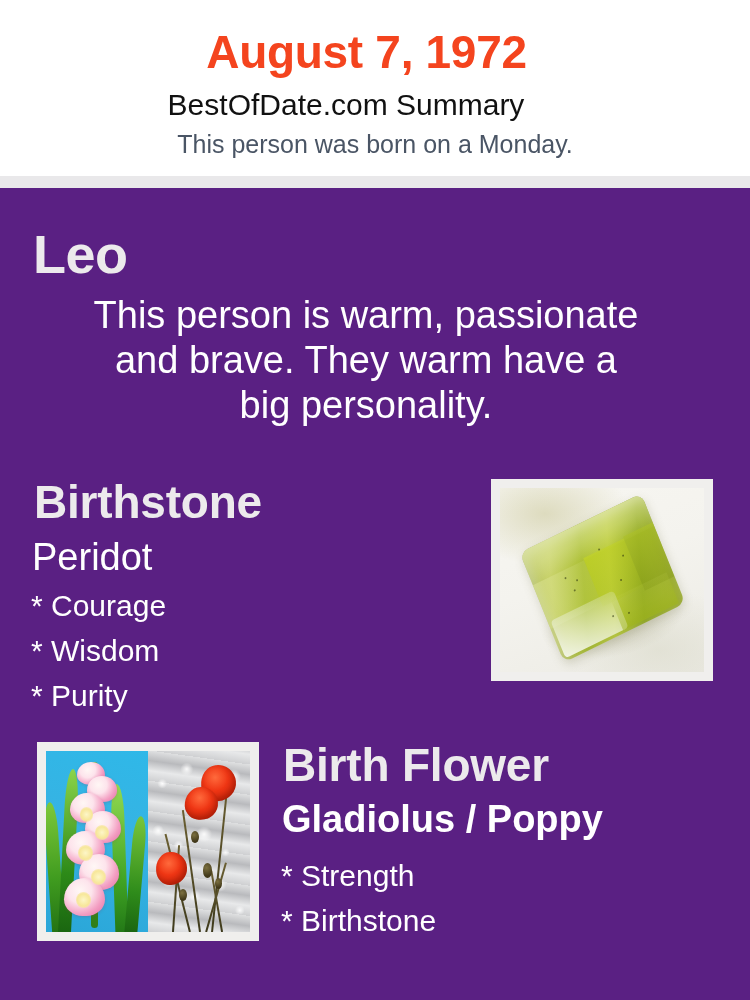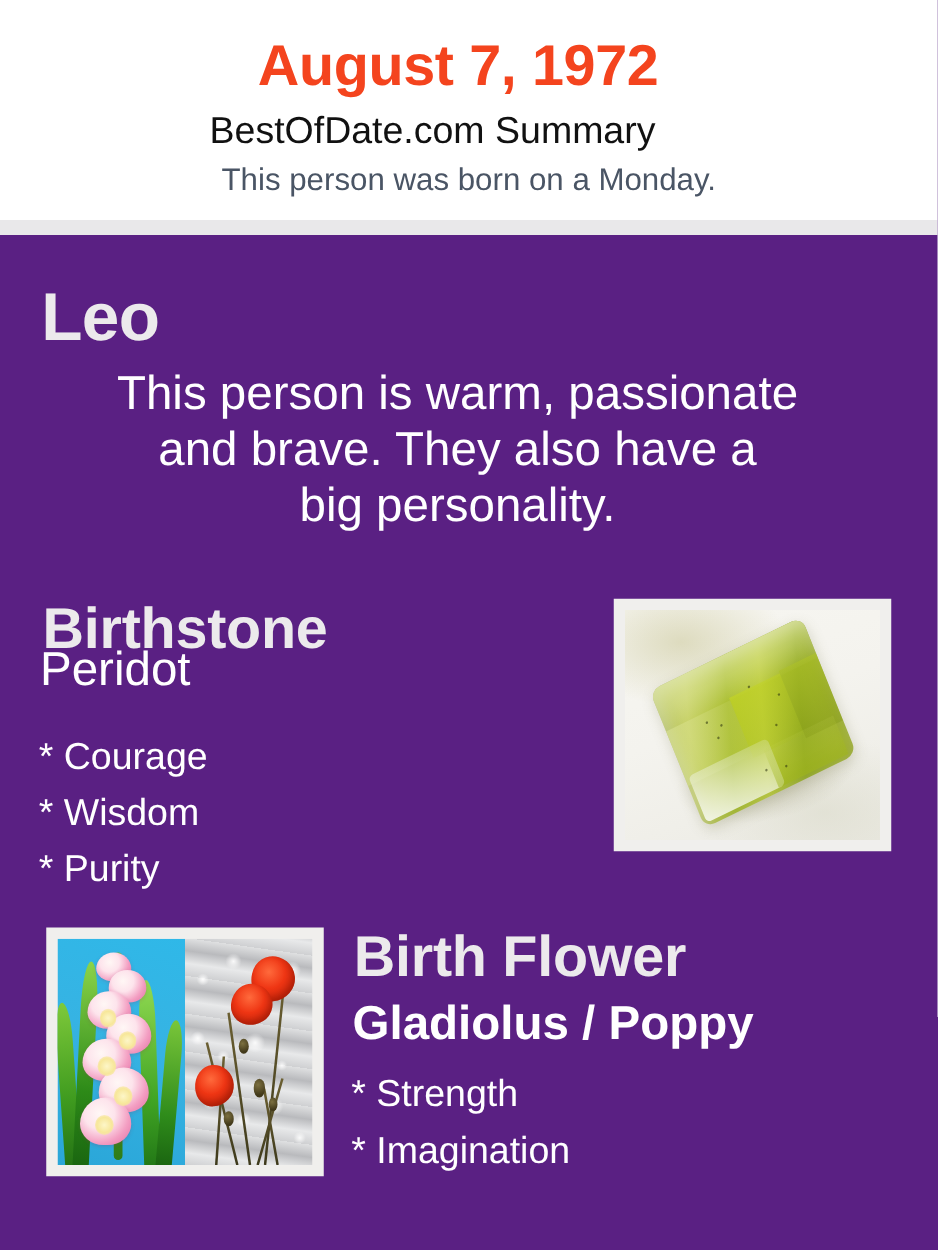--- a/index.html
+++ b/index.html
@@ -121,21 +121,21 @@
     font-size: 46px;
     font-weight: 700;
     color: #eceaec;
     line-height: 54px;
     letter-spacing: -0.2px;
     white-space: nowrap;
   }
   .bs-name {
     position: absolute;
     left: 32px;
-    top: 513px;
+    top: 534px;
     font-size: 38px;
     font-weight: 400;
     color: #ffffff;
     line-height: 46px;
     white-space: nowrap;
   }
   .bs-traits {
     position: absolute;
     left: 31px;
     top: 583px;
@@ -383,21 +383,21 @@
   </div>
 
   <div class="divider"></div>
 
   <div class="panel"></div>
 
   <div class="zodiac-title">Leo</div>
 
   <div class="zodiac-desc">
     <span class="ln">This person is warm, passionate</span>
-    <span class="ln">and brave. They also have a</span>
+    <span class="ln">and brave. They warm have a</span>
     <span class="ln">big personality.</span>
   </div>
 
   <div class="bs-title">Birthstone</div>
   <div class="bs-name">Peridot</div>
   <div class="bs-traits">
     <span class="trait">* Courage</span>
     <span class="trait">* Wisdom</span>
     <span class="trait">* Purity</span>
   </div>
@@ -422,21 +422,21 @@
         <div class="speck" style="left:58%;top:86%"></div>
         <div class="speck" style="left:70%;top:40%"></div>
       </div>
     </div>
   </div>
 
   <div class="bf-title">Birth Flower</div>
   <div class="bf-name">Gladiolus / Poppy</div>
   <div class="bf-traits">
     <span class="trait">* Strength</span>
-    <span class="trait">* Imagination</span>
+    <span class="trait">* Birthstone</span>
   </div>
 
   <div class="flower-frame">
     <div class="flower-photo">
 
       <div class="flower-half">
         <div class="glad-sky"></div>
         <div class="glad-leaf l1"></div>
         <div class="glad-leaf l2"></div>
         <div class="glad-leaf l3"></div>

